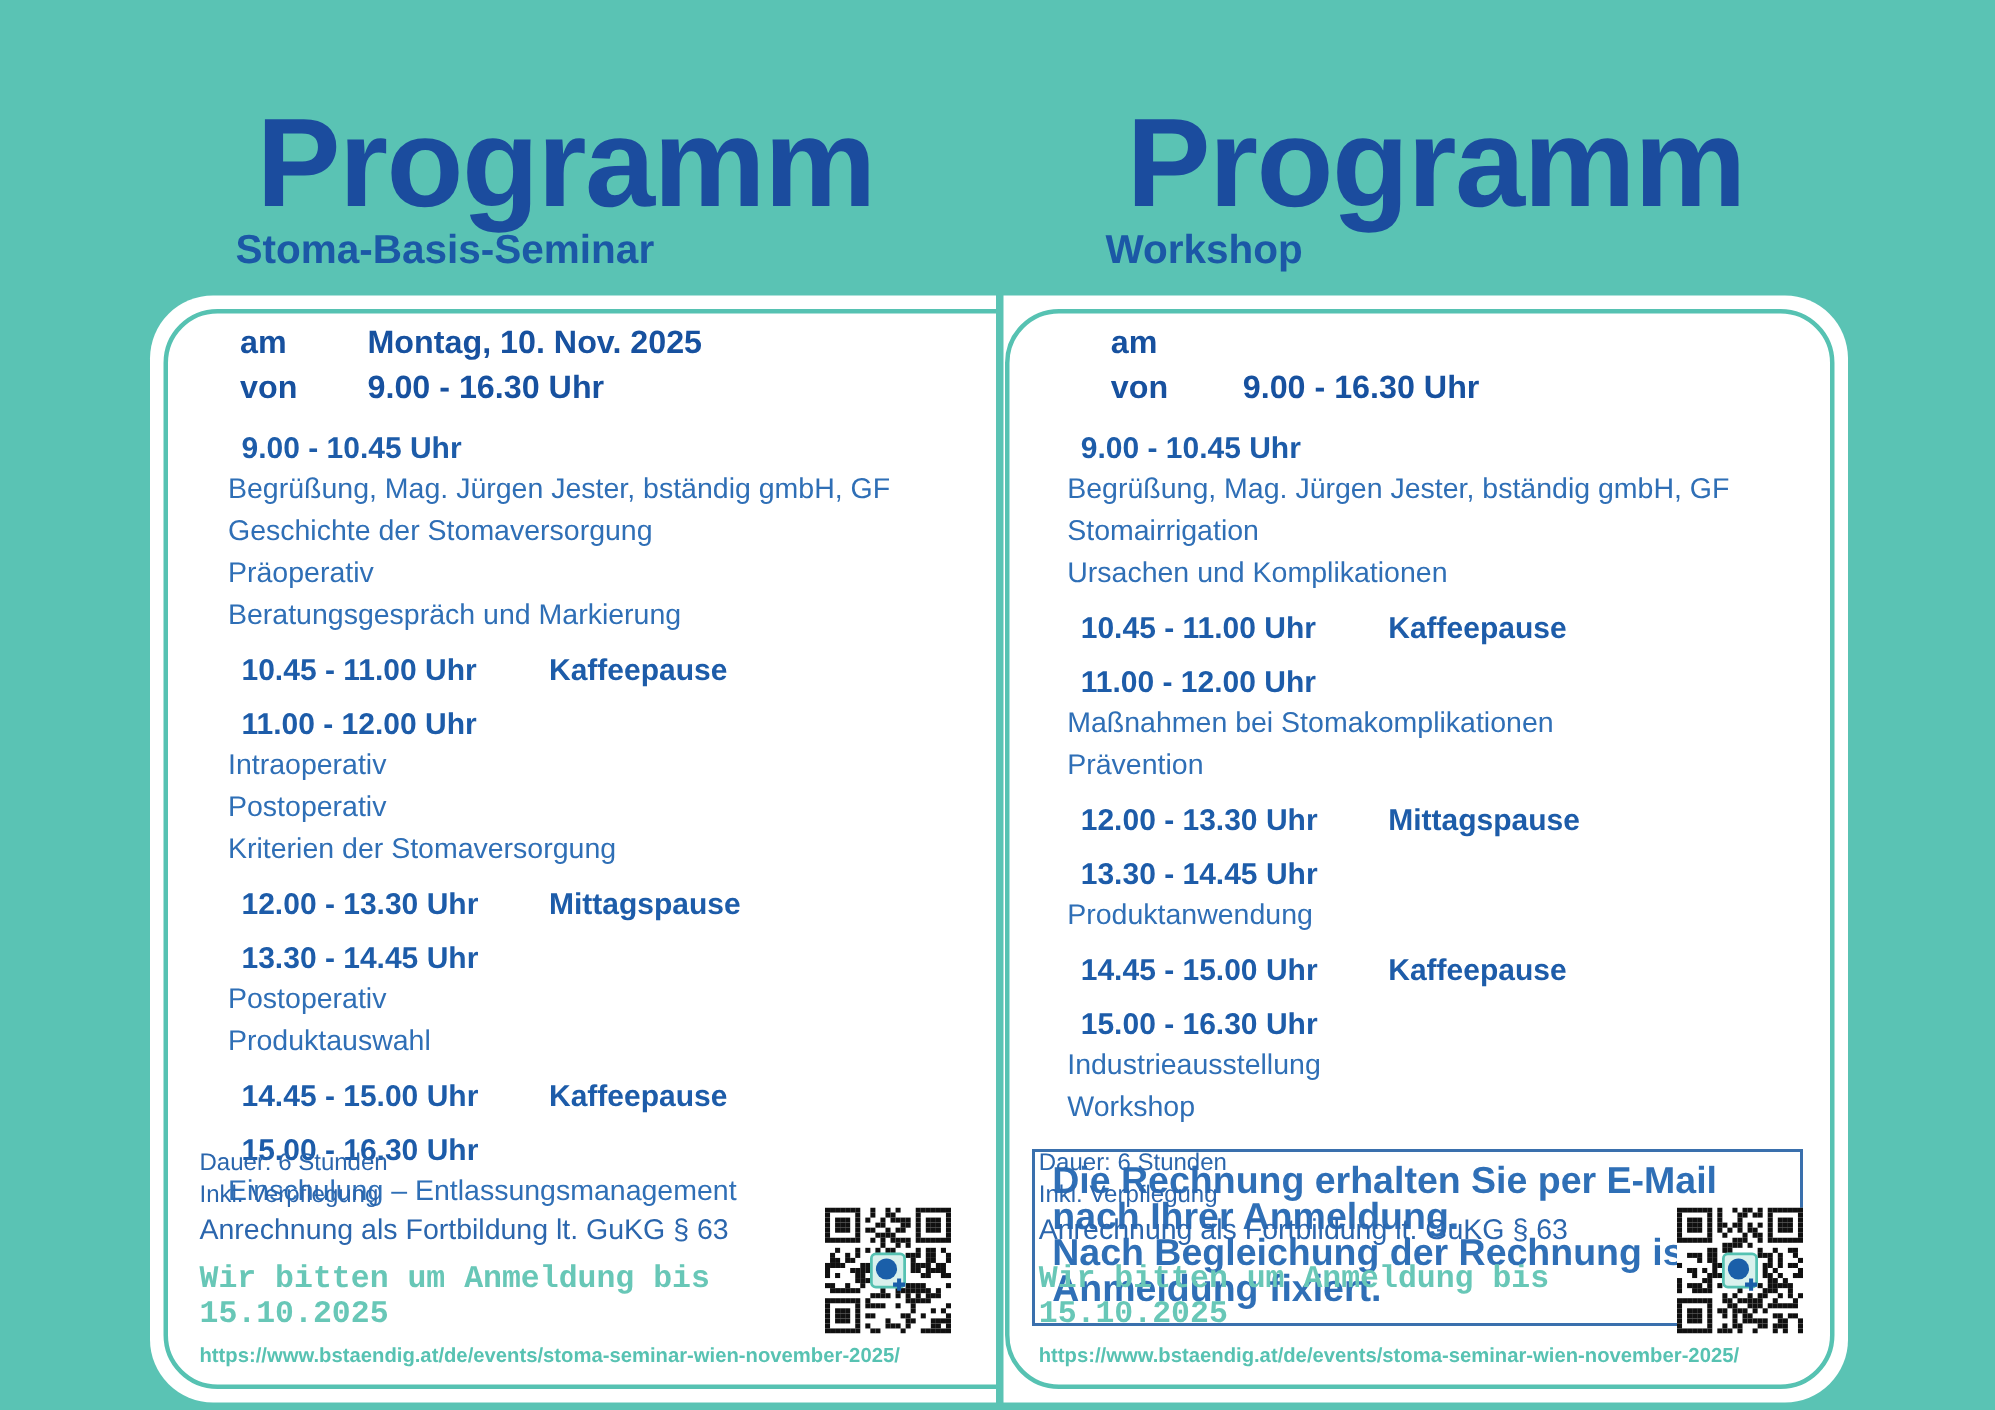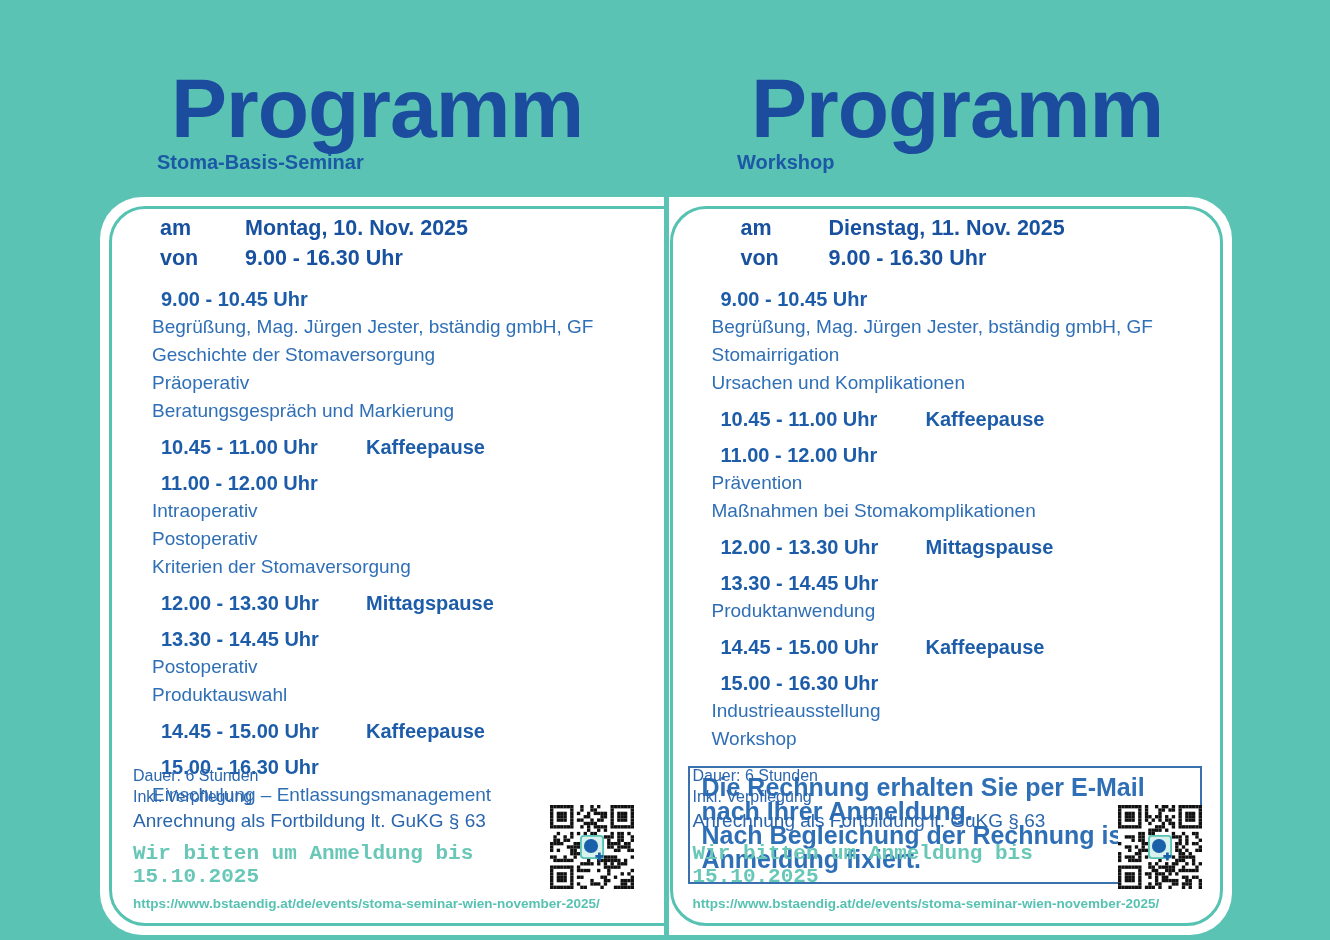--- a/index.html
+++ b/index.html
@@ -2,21 +2,21 @@
 <html><head>
 <meta charset="utf-8">
 <style>
   html,body{margin:0;padding:0;}
   body{background:#5ac3b4;font-family:"Liberation Sans",sans-serif;}
   .canvas{position:relative;width:1330px;height:940px;background:#5ac3b4;overflow:hidden;}
 
   .big-title{position:absolute;top:46px;font-weight:bold;font-size:84px;line-height:1.1;
              color:#1b4c9e;letter-spacing:-1px;margin:16px;}
   .big-title.tl{left:155px;} .big-title.tr{left:735px;}
-  .sub{position:absolute;top:151px;font-weight:bold;font-size:20px;color:#1b58a6;margin:0;}
+  .sub{position:absolute;top:151px;font-weight:bold;font-size:27px;color:#1b58a6;margin:0;}
   .sub.sl{left:157px;} .sub.sr{left:737px;}
 
   .pages{position:absolute;left:100px;top:197px;width:1132px;height:738px;display:flex;gap:5px;}
   .page{position:relative;background:#ffffff;flex:1;overflow:hidden;}
   .page.pl{border-radius:42px 0 0 42px;}
   .page.pr{border-radius:0 42px 42px 0;}
   .inner-frame{position:absolute;border:3px solid #56c2b2;pointer-events:none;z-index:1;}
   .pl .inner-frame{top:9px;left:9px;bottom:9px;right:-40px;border-radius:36px;}
   .pr .inner-frame{top:9px;right:9px;bottom:9px;left:1px;border-radius:36px;}
 
@@ -416,21 +416,20 @@
           </div>
       </div>
     </div>
 
     <div class="page pr">
       <div class="inner-frame"></div>
       <div class="content">
         <div class="meta">
           <div class="meta-row">
             <span class="lbl">am</span>
-            <span class="val">Dienstag, 11. Nov. 2025</span>
           </div>
           <div class="meta-row">
             <span class="lbl">von</span>
             <span class="val">9.00 - 16.30 Uhr</span>
           </div>
         </div>
         <div class="schedule" id="schedule-right">
             <div class="block">
               <div class="timerow">
                 <span class="time">9.00 - 10.45 Uhr</span>
@@ -442,22 +441,22 @@
             <div class="block">
               <div class="timerow">
                 <span class="time">10.45 - 11.00 Uhr</span>
                 <span class="tag">Kaffeepause</span>
               </div>
             </div>
             <div class="block">
               <div class="timerow">
                 <span class="time">11.00 - 12.00 Uhr</span>
               </div>
+              <div class="item">Maßnahmen bei Stomakomplikationen</div>
               <div class="item">Prävention</div>
-              <div class="item">Maßnahmen bei Stomakomplikationen</div>
             </div>
             <div class="block">
               <div class="timerow">
                 <span class="time">12.00 - 13.30 Uhr</span>
                 <span class="tag">Mittagspause</span>
               </div>
             </div>
             <div class="block">
               <div class="timerow">
                 <span class="time">13.30 - 14.45 Uhr</span>

